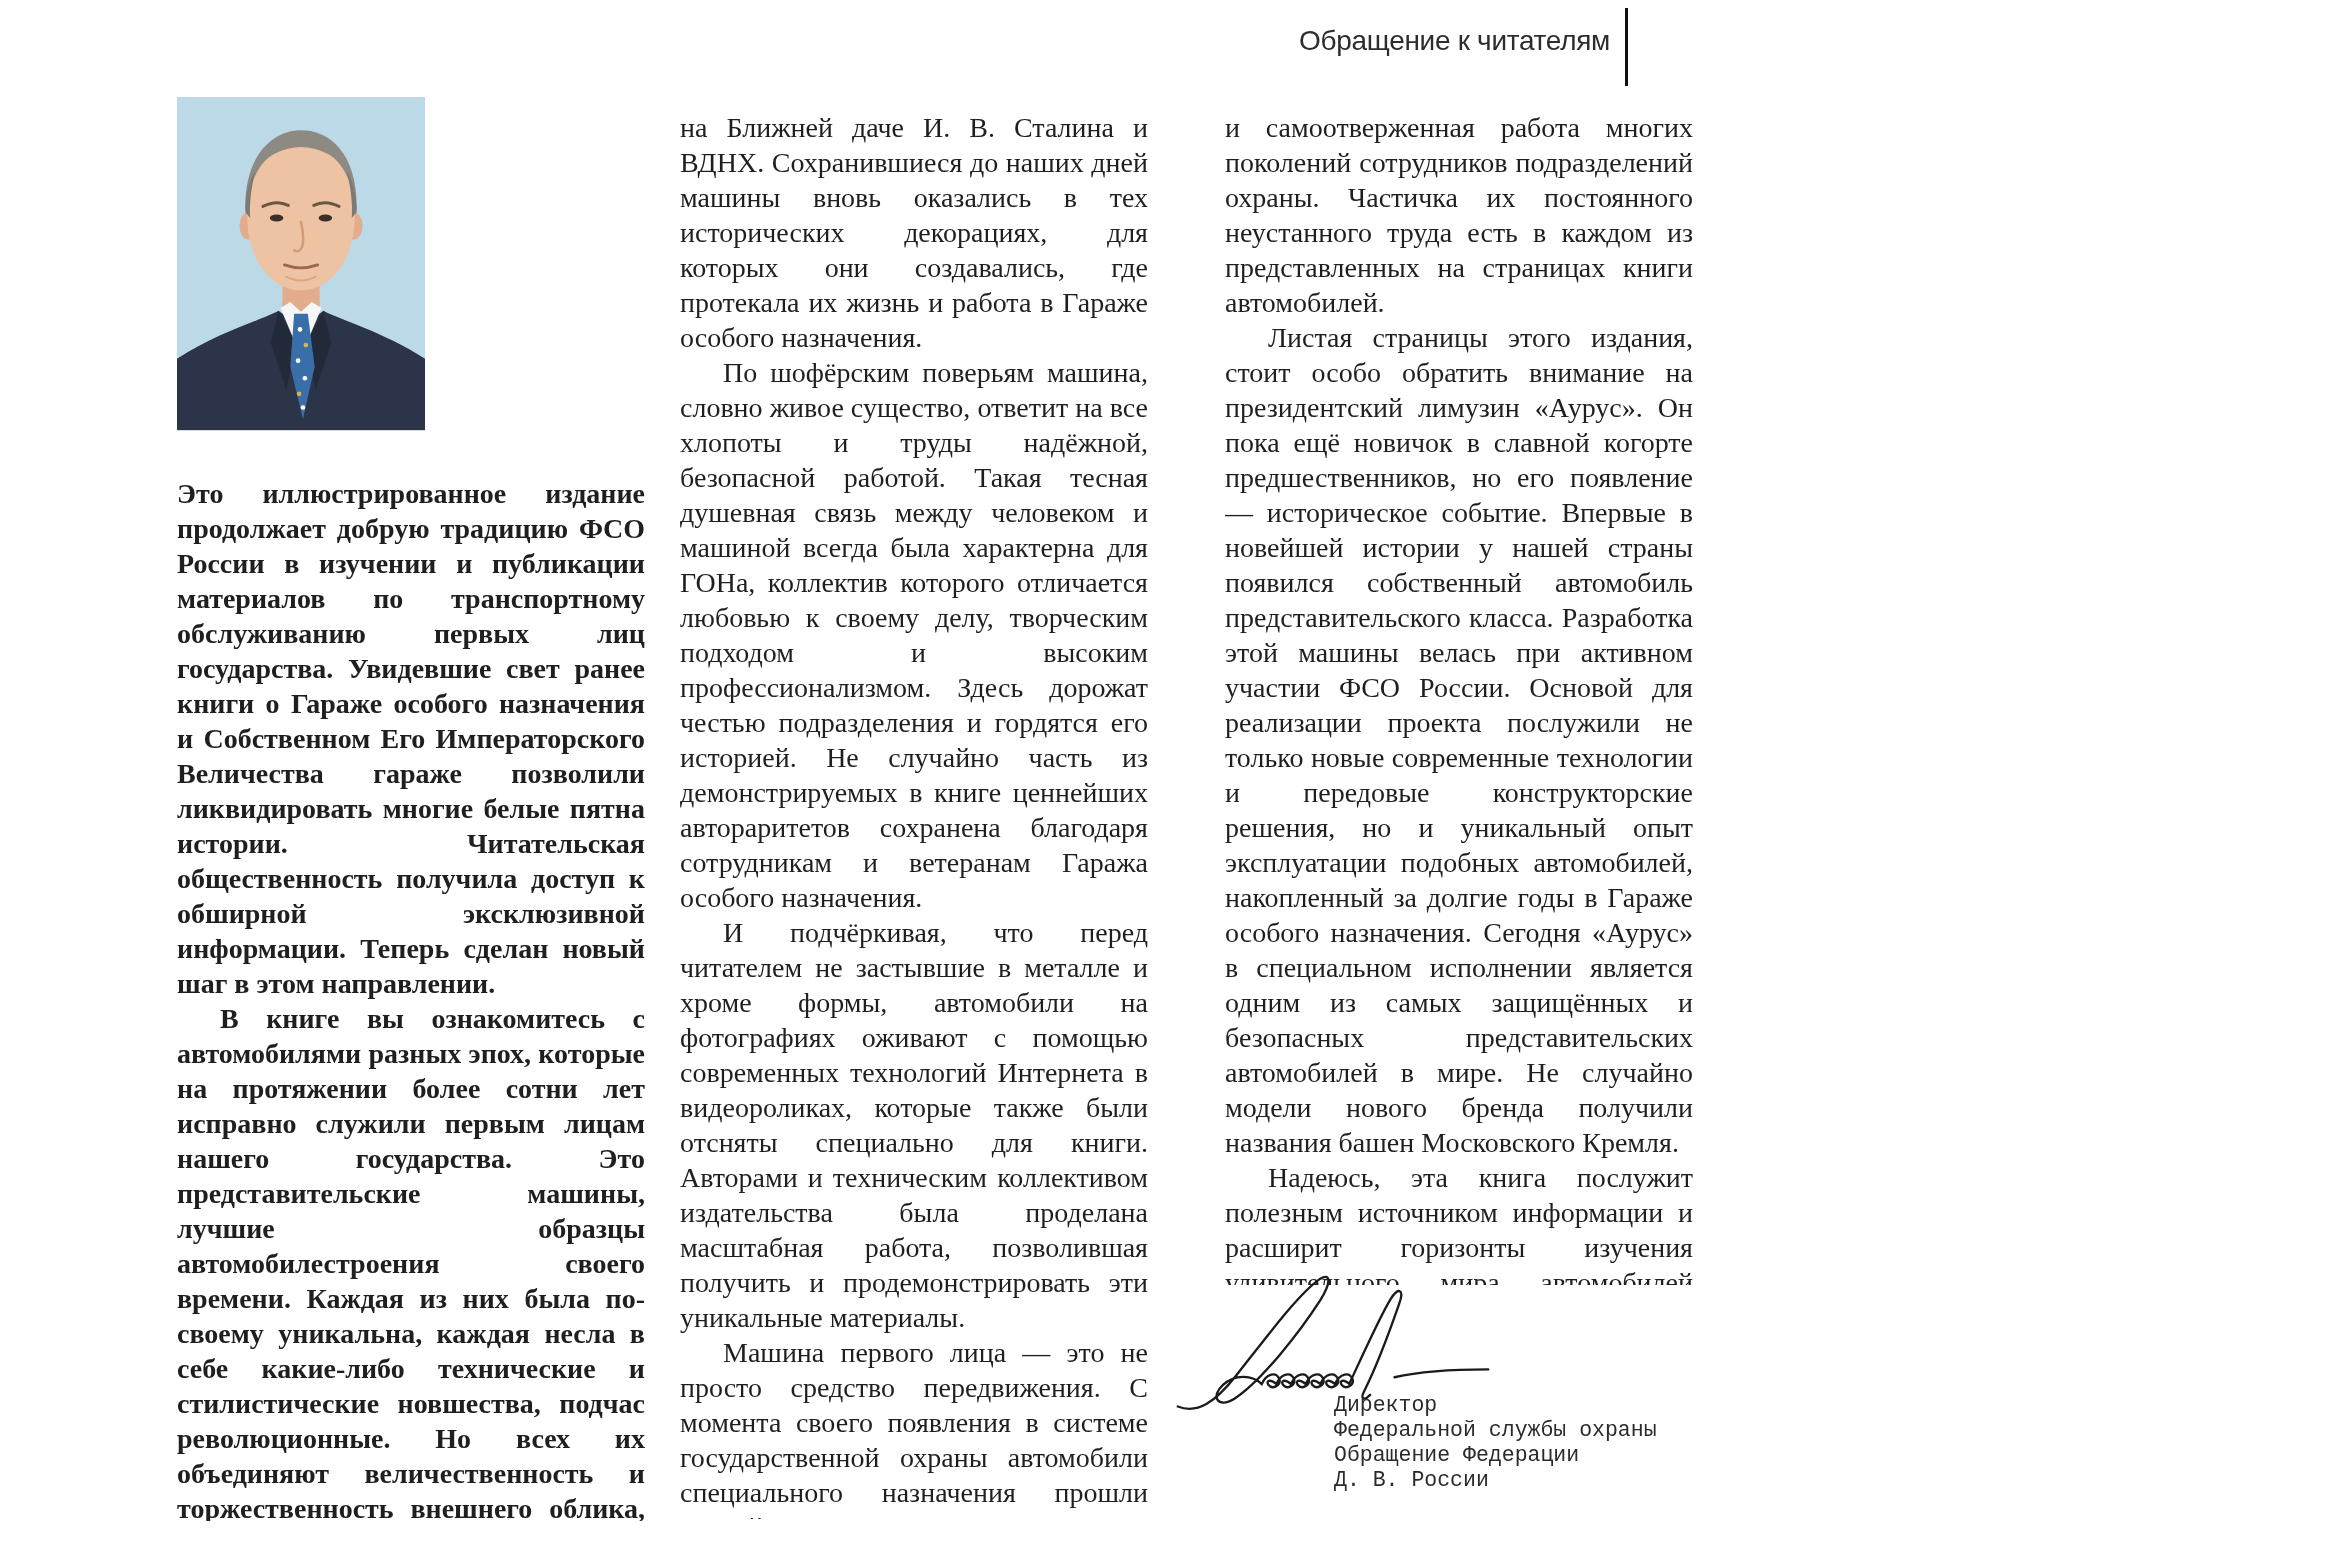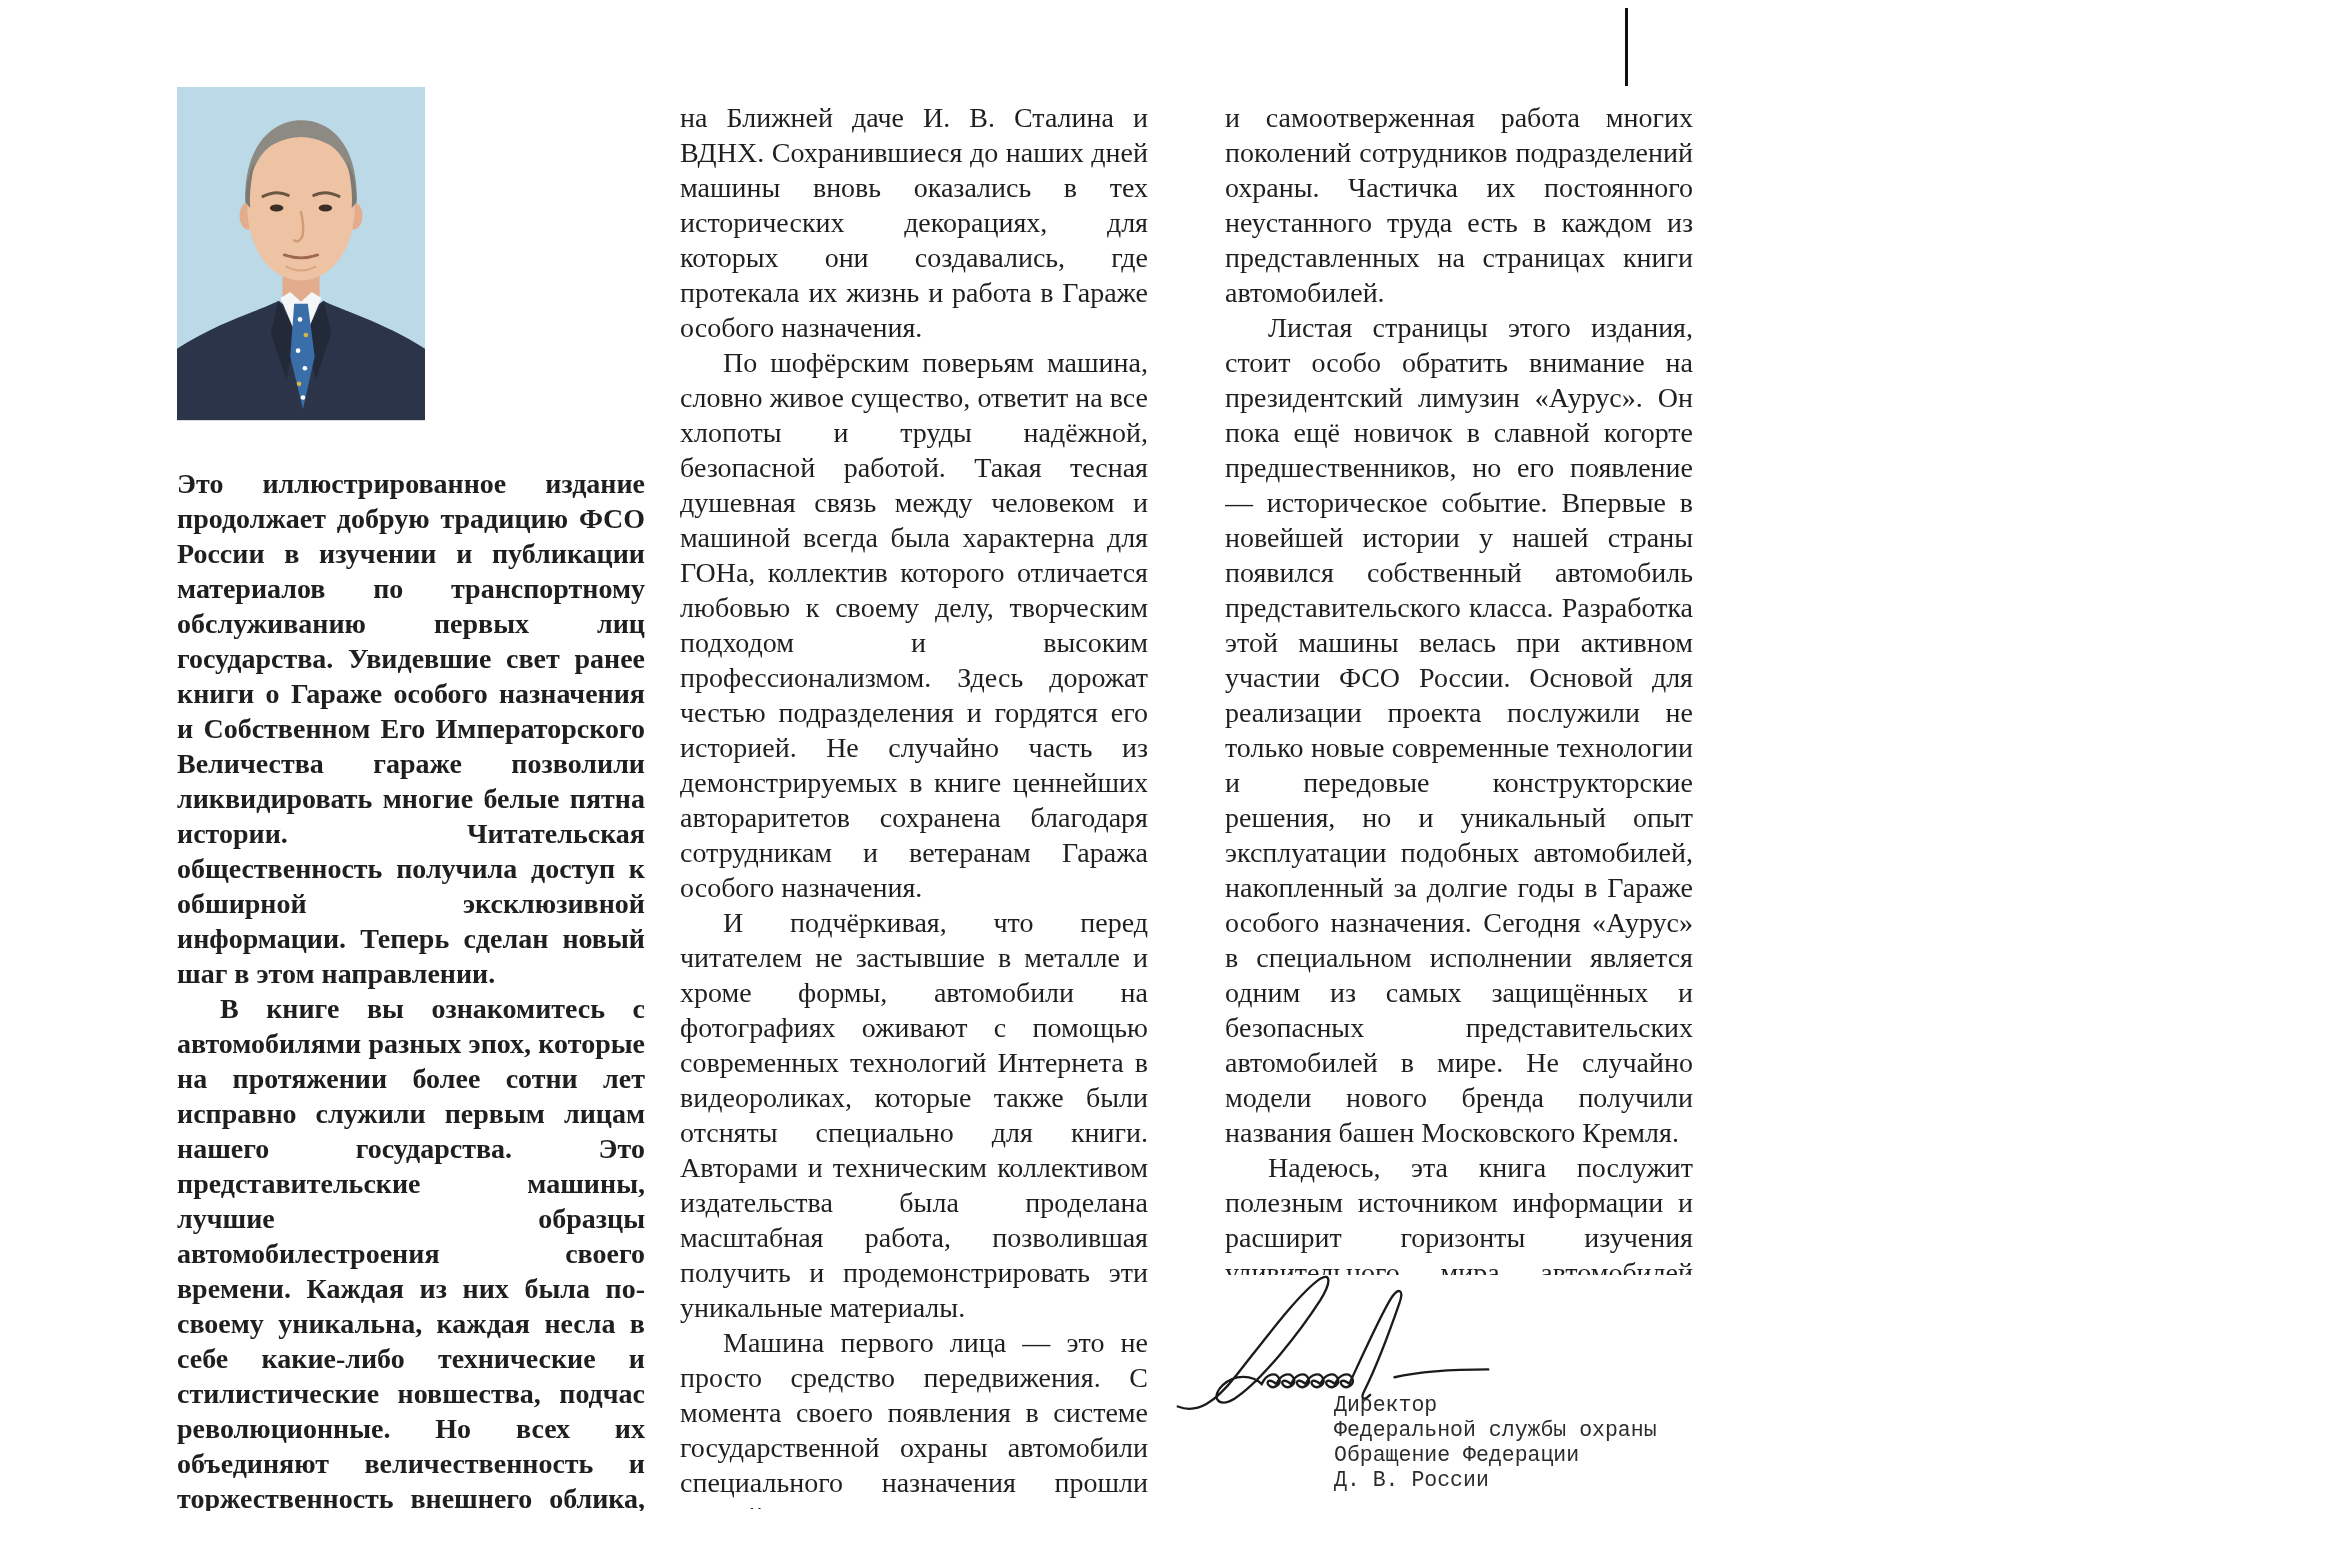--- a/index.html
+++ b/index.html
@@ -7,21 +7,21 @@
   .page{position:relative;width:2341px;height:1560px;background:#ffffff;overflow:hidden;
         font-family:"Liberation Serif","DejaVu Serif",serif;color:#1f1f1f;}
 
   
   .header-title{position:absolute;left:1122px;top:25px;width:488px;text-align:right;
     font-family:"Liberation Sans","DejaVu Sans",sans-serif;font-size:28px;line-height:31px;
     color:#2d2d2d;letter-spacing:-0.3px;}
   .header-rule{position:absolute;left:1625px;top:7.8px;width:2.9px;height:78px;background:#111111;}
 
   
-  .col{position:absolute;width:468px;text-align:justify;font-size:28px;line-height:35px;}
+  .col{position:absolute;width:468px;text-align:justify;font-size:28px;line-height:35px;margin-top:10px;}
   .col p{margin:0;}
   .col p.indent{text-indent:43px;}
   .col-1{left:177px;top:87px;height:1424px;overflow:hidden;font-weight:bold;}
   .col-2{left:680px;top:100px;max-height:1409px;overflow:hidden;}
   .col-3{left:1225px;top:100px;max-height:1175px;overflow:hidden;}
 
   
   .photo{width:248px;height:333px;display:block;border-bottom:1px solid #d8d8d8;}
   .col-1 .first-after-photo{margin-top:45px;}
 
@@ -31,20 +31,21 @@
   .signature-text{position:absolute;left:164px;top:133px;
     font-family:Liberation Mono, monospace;font-size:21.5px;line-height:25px;
     color:#2b2b2b;}
   .signature-text div{white-space:nowrap;}
 </style>
 </head>
 <body>
 
 <div class="page">
 
+  <div class="header-title">Обращение к читателям</div>
   <div class="header-rule"></div>
 
   <div class="col col-1">
     <svg class="photo" viewBox="0 0 254 341" aria-hidden="true">
       <rect x="0" y="0" width="254" height="341" fill="#bcd9e7"></rect>
 
       <path d="M108 175 h38 v52 h-38 z" fill="#e3ac8c"></path>
 
       <path d="M0 341 V268 C 44 240 88 228 104 219 L 127 236 L 150 219 C 166 228 210 240 254 268 V341 Z" fill="#2b3448"></path>
       <path d="M104 219 L 96 252 L 112 300 L 122 252 Z" fill="#222a3a"></path>

